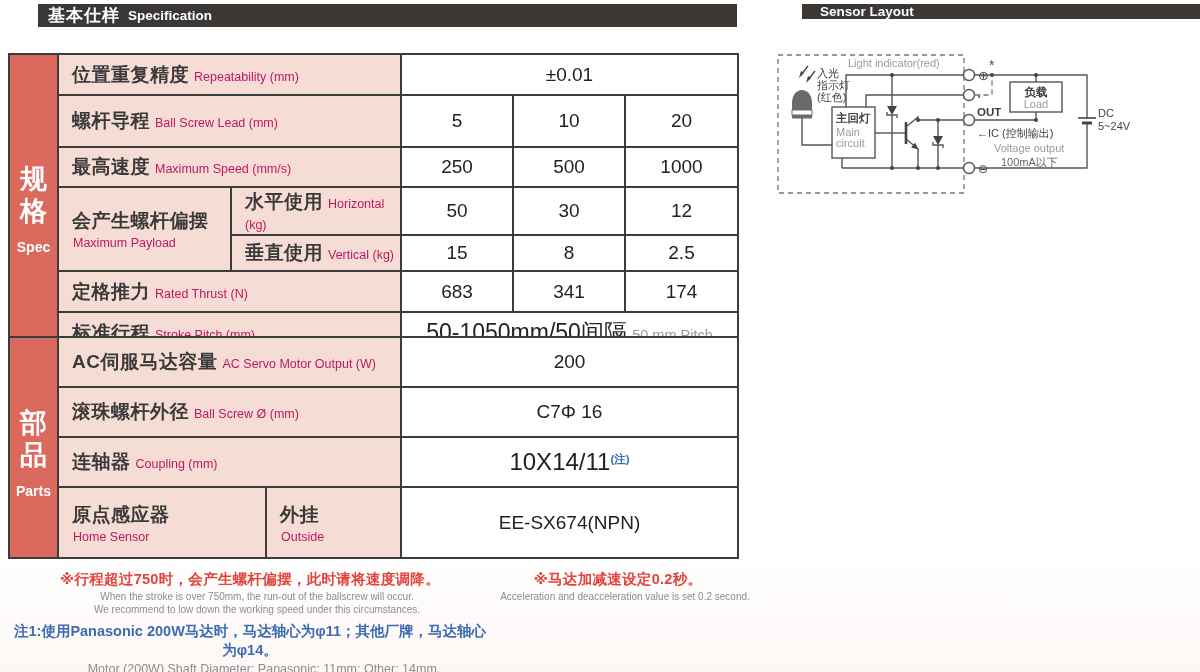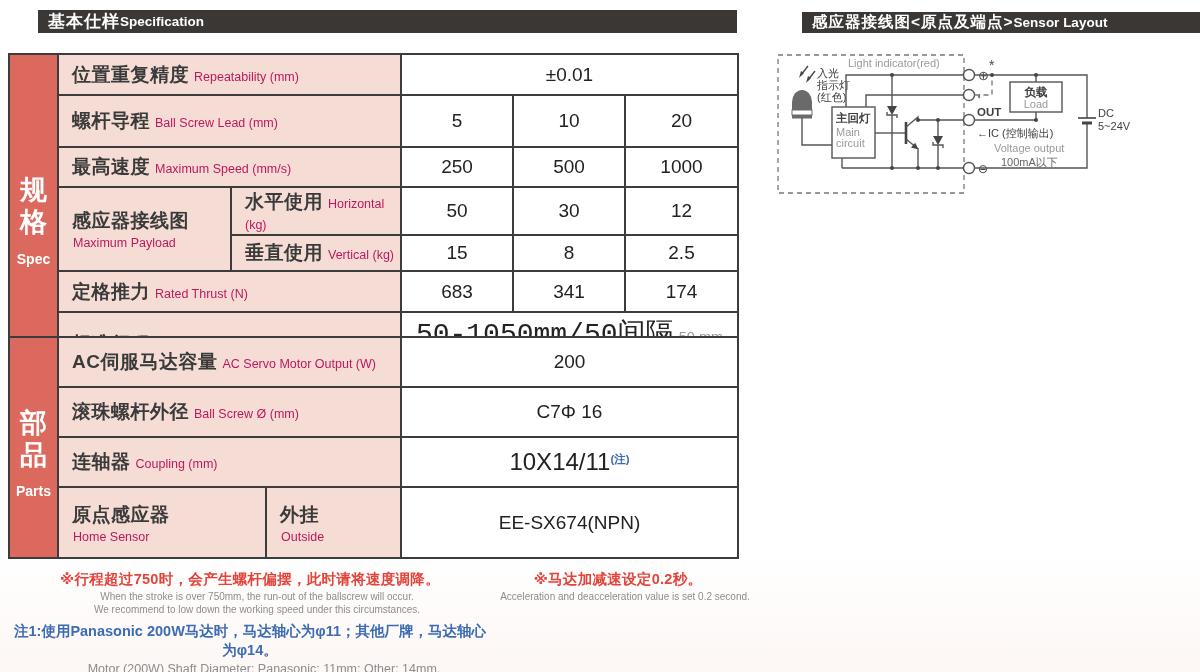--- a/index.html
+++ b/index.html
@@ -1,24 +1,24 @@
 <!DOCTYPE html>
 <html><head>
 <meta charset="utf-8">
 <style>
   html,body{margin:0;padding:0;background:#fff;}
   body{font-family:"Liberation Sans","DejaVu Sans",sans-serif;}
   .page{position:relative;width:1200px;height:672px;background:linear-gradient(#ffffff 82%,#fdf7f5);overflow:hidden;}
 
   
-  .hbar{position:absolute;top:4px;height:29px;display:flex;align-items:flex-end;}
+  .hbar{position:absolute;top:4px;height:29px;display:flex;align-items:flex-start;}
   .hbar .accent{width:30px;background:#df6156;flex:0 0 auto;}
   .hbar .bar{flex:1;background:#3b3735;color:#fff;display:flex;align-items:center;padding-left:10px;white-space:nowrap;overflow:hidden;}
   .hbar .zh{font-size:17px;font-weight:bold;letter-spacing:1px;}
-  .hbar .en{font-size:13.5px;font-weight:600;}
+  .hbar .en{font-size:13.5px;margin-left:8px;font-weight:600;}
   #hdr-left{left:8px;width:729px;}
   #hdr-right{left:772px;width:428px;}
   #hdr-right .zh{font-size:15.5px;}
 
   
   table{border-collapse:collapse;table-layout:fixed;position:absolute;left:8px;}
   #tbl-spec{top:53px;}
   #tbl-parts{top:336px;}
   td{border:2px solid #3c3c3c;overflow:hidden;}
   .side{background:#dc695e;color:#fff;text-align:center;vertical-align:middle;}
@@ -59,21 +59,20 @@
     <div class="accent"></div>
     <div class="bar">
       <span class="zh">基本仕样</span>
       <span class="en">Specification</span>
     </div>
   </div>
 
   <div class="hbar" id="hdr-right">
     <div class="accent"></div>
     <div class="bar">
-      <span class="zh">感应器接线图&lt;原点及端点&gt;</span>
       <span class="en">Sensor Layout</span>
     </div>
   </div>
 
   <table id="tbl-spec">
     <colgroup>
         <col style="width:49px">
         <col style="width:173px">
         <col style="width:35px">
         <col style="width:135px">
@@ -103,21 +102,21 @@
     <tr style="height:40px">
       <td class="lbl" colspan="3">
         <span class="zh">最高速度</span><span class="en">Maximum Speed (mm/s)</span>
       </td>
       <td class="val">250</td>
       <td class="val">500</td>
       <td class="val">1000</td>
     </tr>
     <tr style="height:36px">
       <td class="lbl stacked" rowspan="2">
-        <span class="zh">感应器接线图</span><span class="en">Maximum Payload</span>
+        <span class="zh">会产生螺杆偏摆</span><span class="en">Maximum Payload</span>
       </td>
       <td class="lbl" colspan="2">
         <span class="zh">水平使用</span><span class="en">Horizontal (kg)</span>
       </td>
       <td class="val">50</td>
       <td class="val">30</td>
       <td class="val">12</td>
     </tr>
     <tr style="height:36px">
       <td class="lbl" colspan="2">
@@ -133,21 +132,21 @@
       </td>
       <td class="val">683</td>
       <td class="val">341</td>
       <td class="val">174</td>
     </tr>
     <tr style="height:41px">
       <td class="lbl" colspan="3">
         <span class="zh">标准行程</span><span class="en">Stroke Pitch (mm)</span>
       </td>
       <td class="val" colspan="3">
-        <span style="font-size:28px;font-family:Liberation Mono, monospace;">50-1050mm/50间隔</span>
+        <span style="font-size:23px;">50-1050mm/50间隔</span>
         <span class="gray">50 mm Pitch</span>
       </td>
     </tr>
   </tbody>
     </table>
 
   <table id="tbl-parts">
     <colgroup>
         <col style="width:49px">
         <col style="width:173px">

